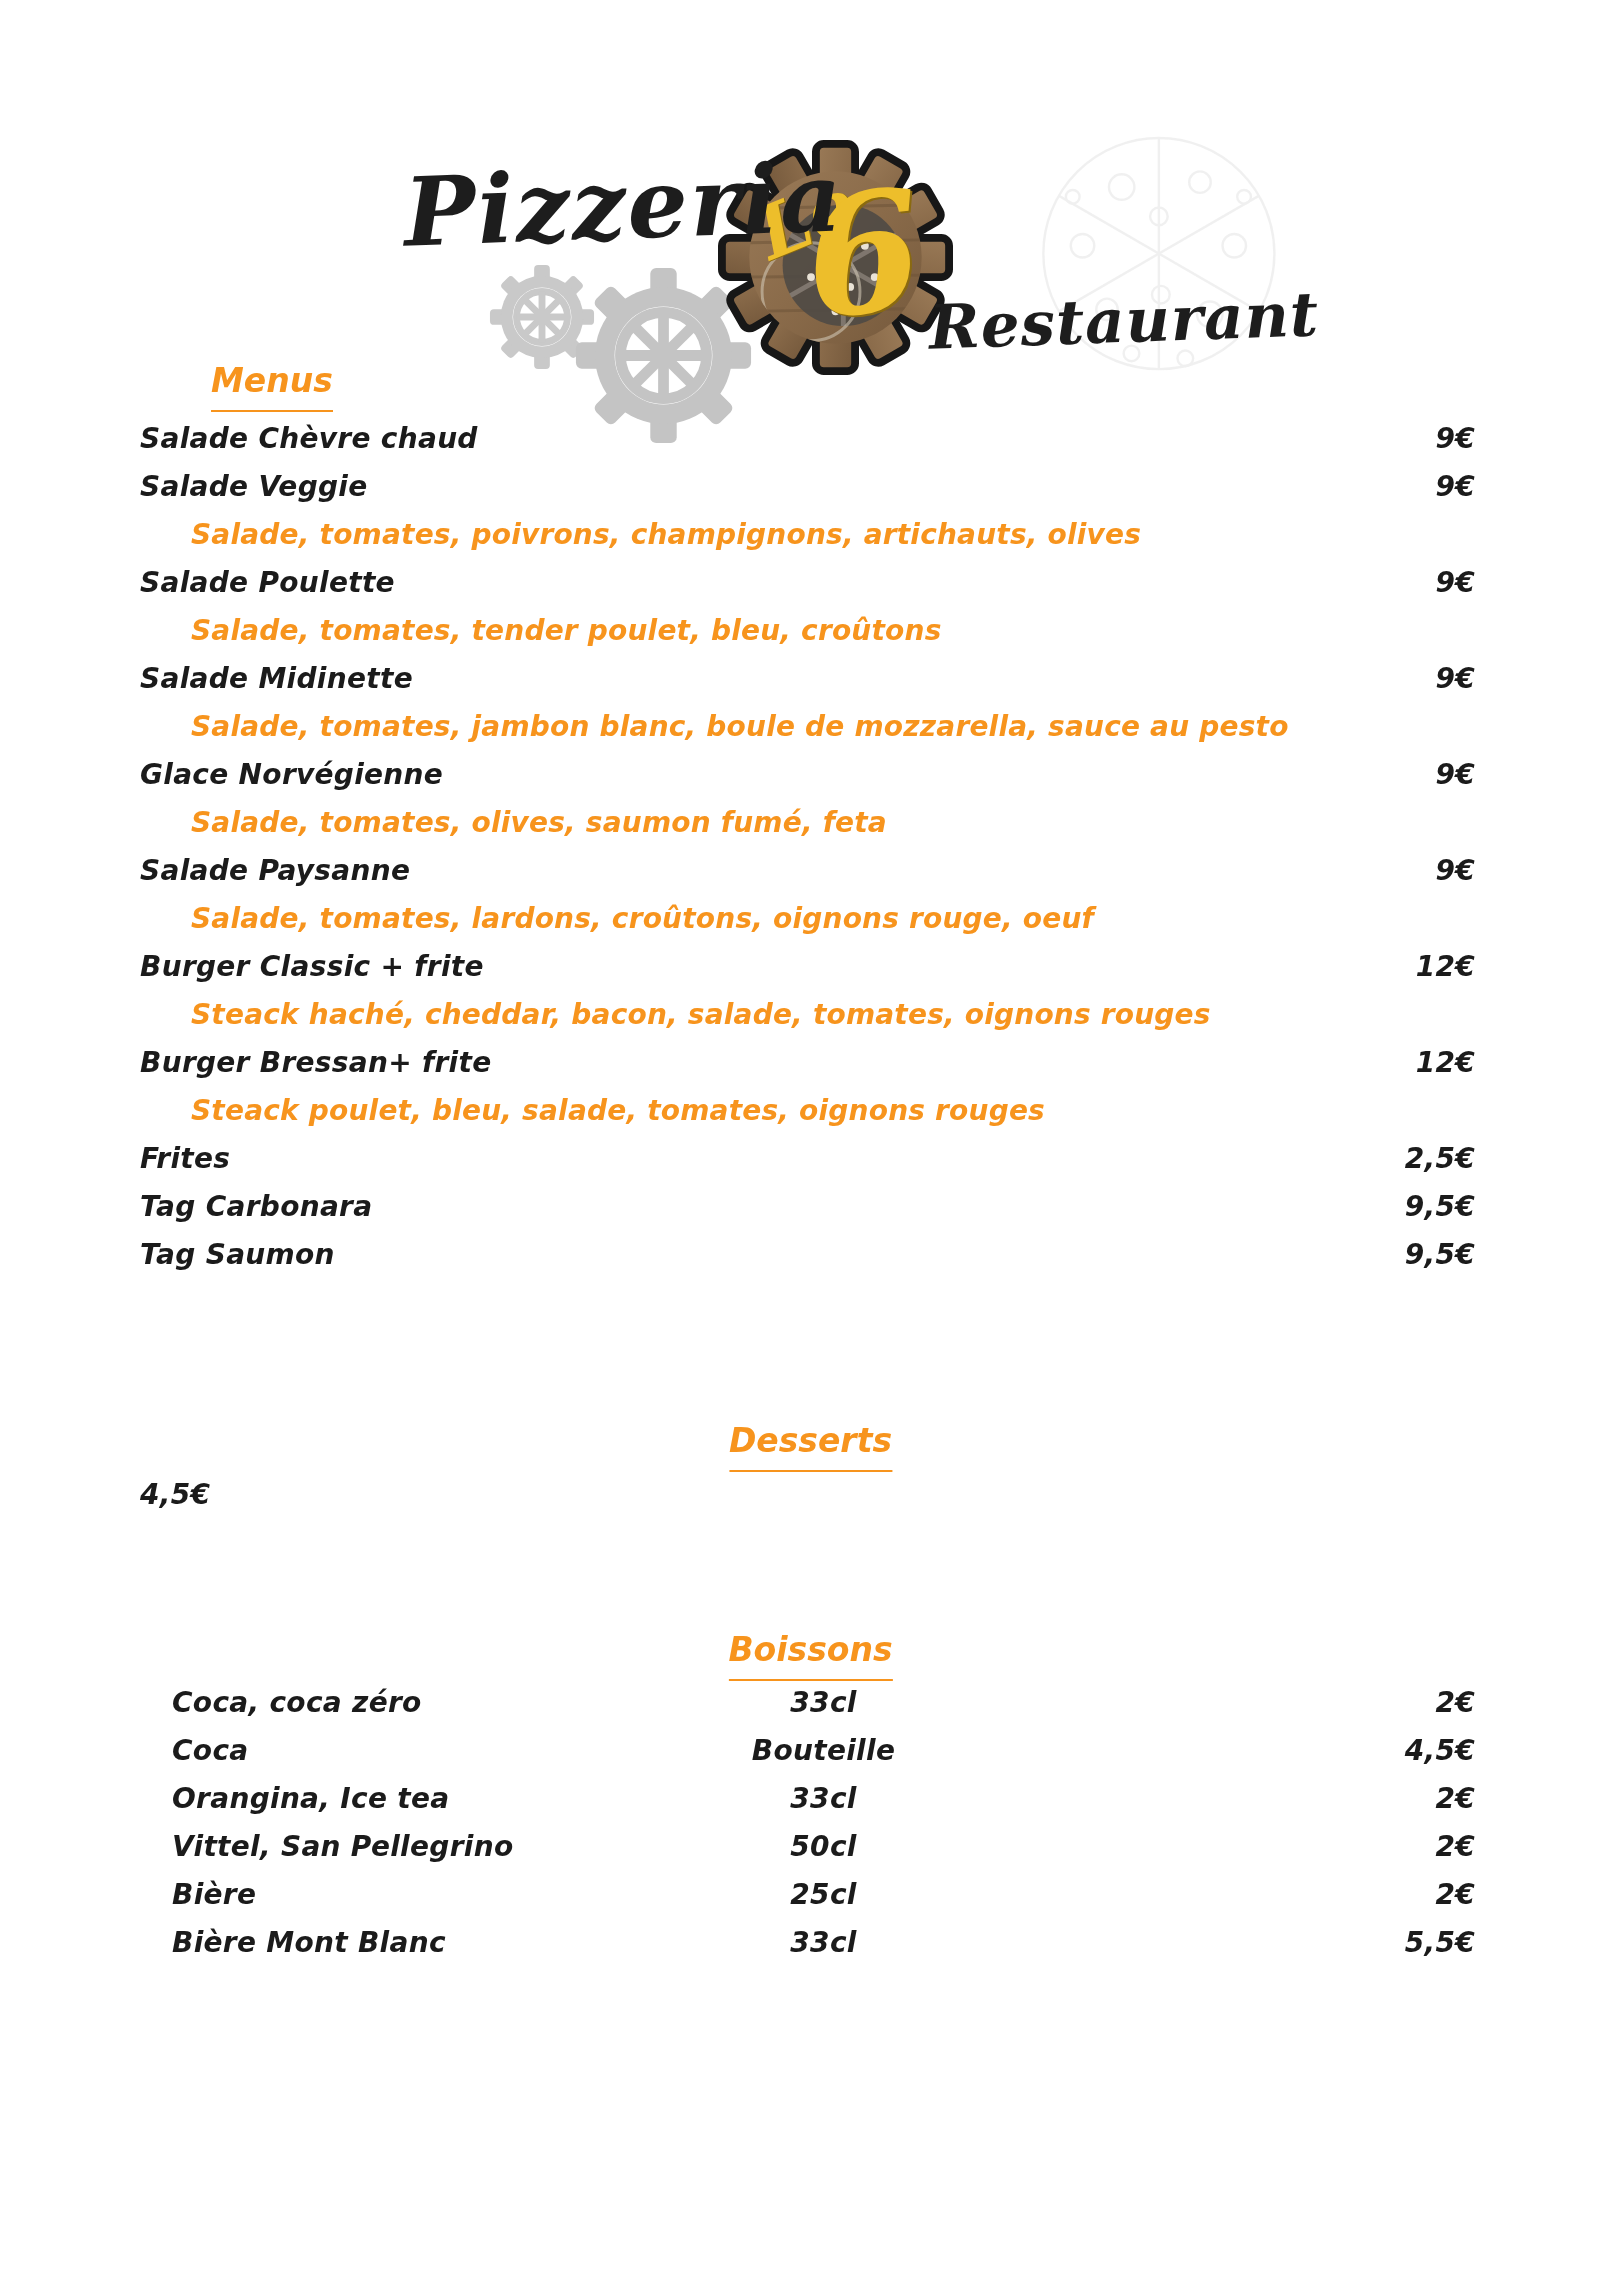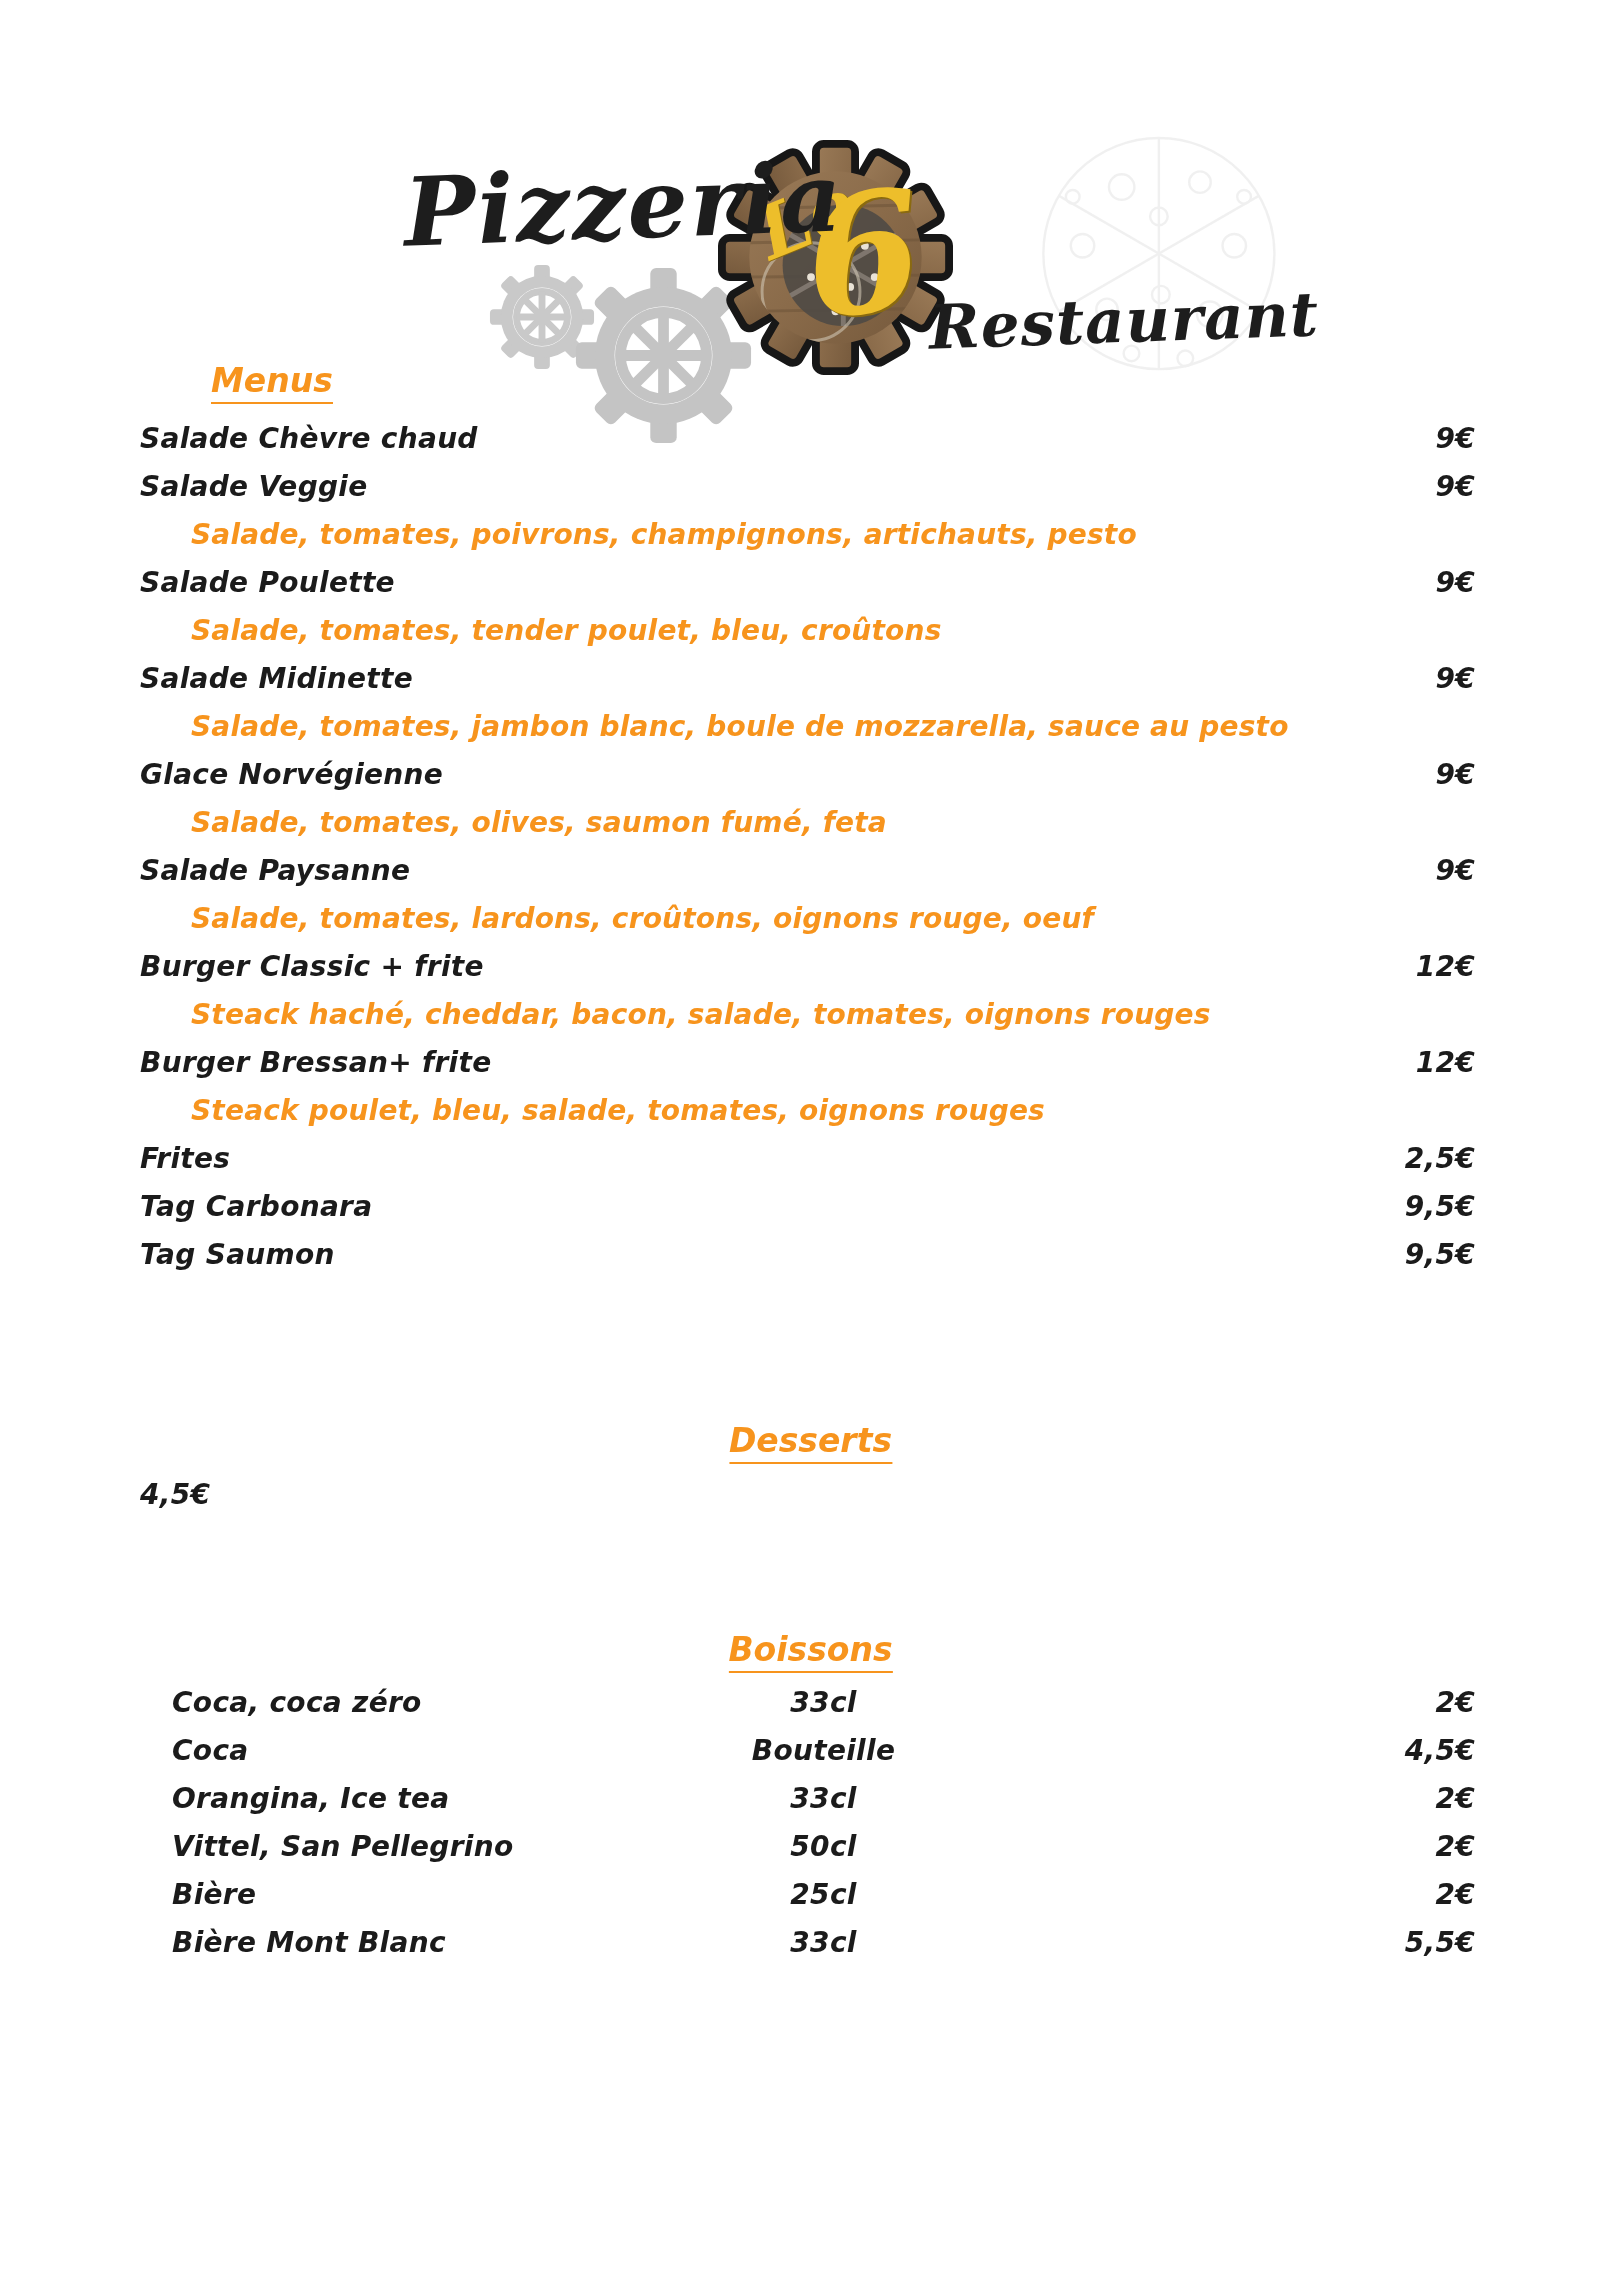--- a/index.html
+++ b/index.html
@@ -38,21 +38,21 @@
     text-shadow:2px 2px 0 #8a6a10;
   }
   #pizza-watermark{position:absolute;left:1014px;top:9.8px;opacity:0.55;}
 
   
   .sec-heading{
     position:absolute;
     font-style:italic;font-weight:700;
     font-size:33px;color:#f7941d;
     border-bottom:2.9px solid #f7941d;
-    padding-bottom:2px;white-space:nowrap;
+    padding-bottom:10px;white-space:nowrap;
   }
   #menus-heading{left:211px;top:361px;}
   #desserts-heading{top:1421px;left:50%;transform:translateX(-50%);}
   #boissons-heading{top:1630px;left:50%;transform:translateX(-50%);}
 
   .items-block{position:absolute;left:140px;width:1335px;}
   #menus-items{top:414px;}
   #desserts-items{top:1470px;}
   #boissons-items{top:1678px;}
 
@@ -201,21 +201,21 @@
   <div id="menus-items" class="items-block">
     <div class="row name-row">
       <span class="item-name">Salade Chèvre chaud</span>
       <span class="item-price">9€</span>
     </div>
 
     <div class="row name-row">
       <span class="item-name">Salade Veggie</span>
       <span class="item-price">9€</span>
     </div>
-    <div class="row desc-row">Salade, tomates, poivrons, champignons, artichauts, pesto</div>
+    <div class="row desc-row">Salade, tomates, poivrons, champignons, artichauts, olives</div>
 
     <div class="row name-row">
       <span class="item-name">Salade Poulette</span>
       <span class="item-price">9€</span>
     </div>
     <div class="row desc-row">Salade, tomates, tender poulet, bleu, croûtons</div>
 
     <div class="row name-row">
       <span class="item-name">Salade Midinette</span>
       <span class="item-price">9€</span>

